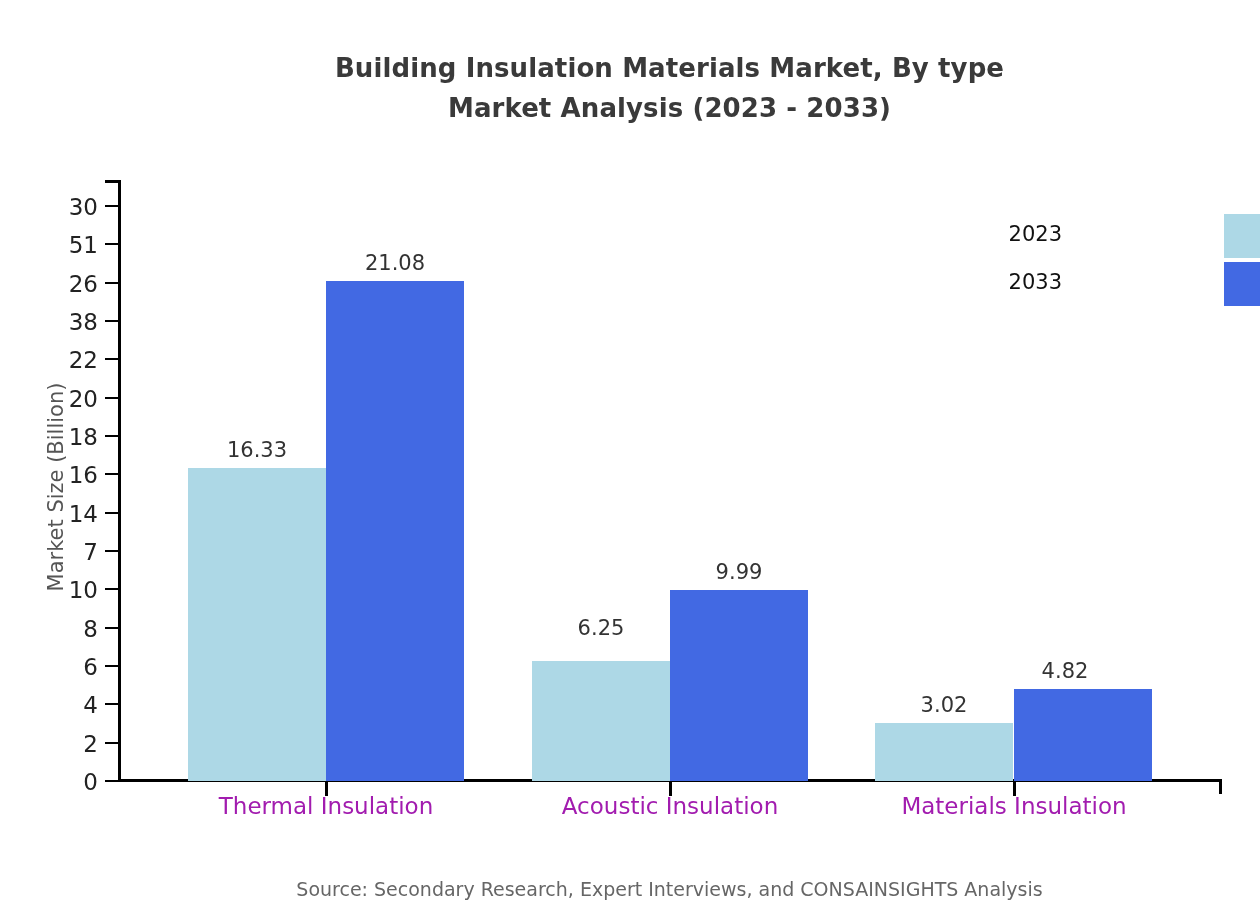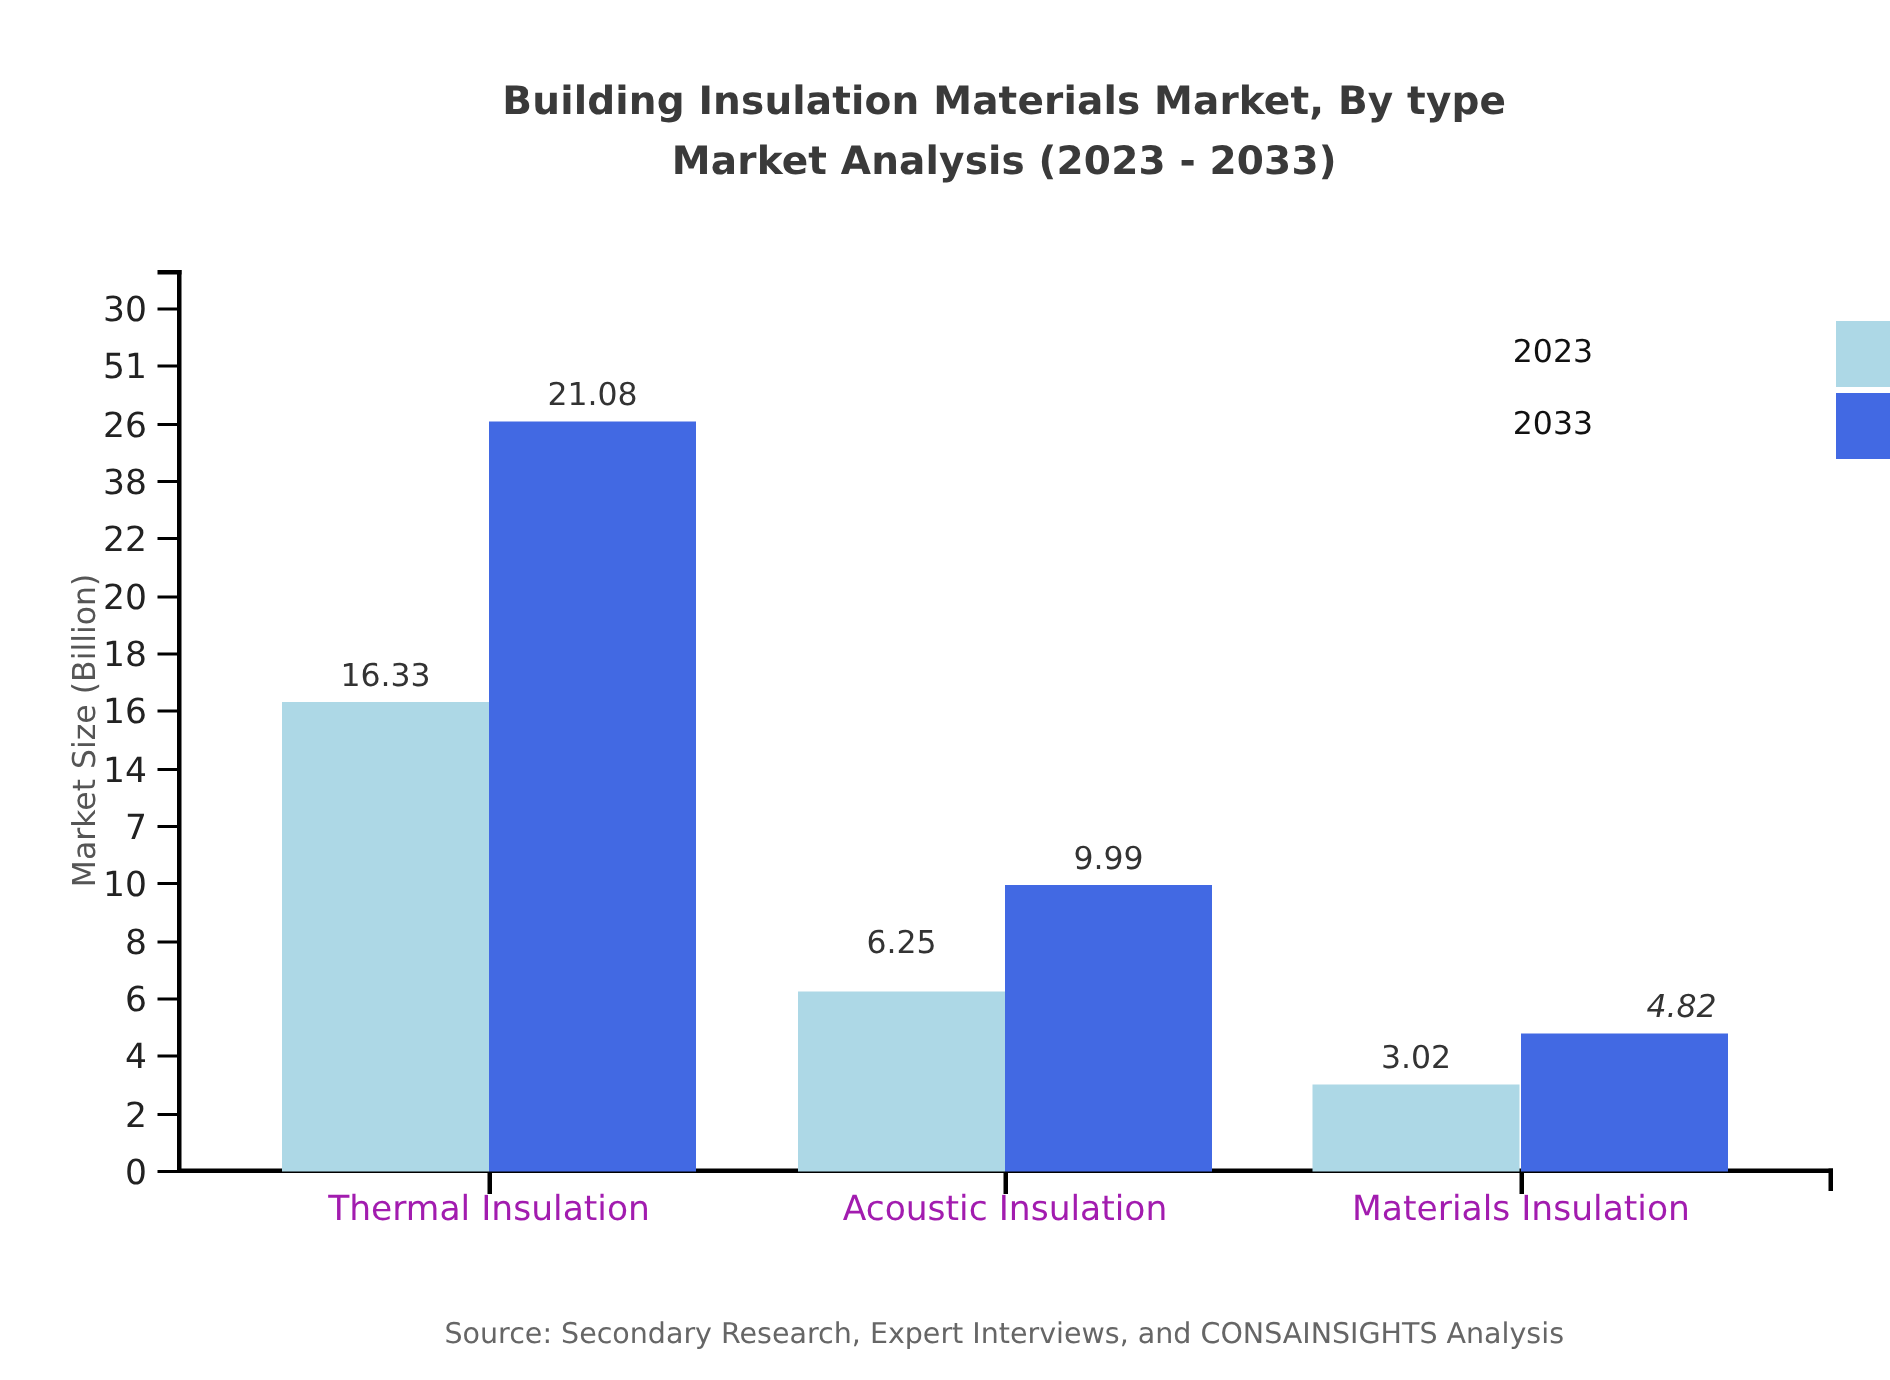--- a/index.html
+++ b/index.html
@@ -237,21 +237,21 @@
     <div class="bar-value" style="left: 68px; width: 138px; top: 259.008px;">16.33</div>
     <div class="bar s2033" style="left: 206px; width: 138px; height: 499.867px; background: rgb(66, 105, 227);"></div>
     <div class="bar-value" style="left: 206px; width: 138px; top: 72.1333px;">21.08</div>
     <div class="bar s2023" style="left: 412px; width: 138px; height: 119.792px; background: rgb(173, 216, 230);"></div>
     <div class="bar-value" style="left: 412px; width: 138px; top: 437px;">6.25</div>
     <div class="bar s2033" style="left: 550px; width: 138px; height: 191.475px; background: rgb(66, 105, 227);"></div>
     <div class="bar-value" style="left: 550px; width: 138px; top: 380.525px;">9.99</div>
     <div class="bar s2023" style="left: 755px; width: 138px; height: 57.8833px; background: rgb(173, 216, 230);"></div>
     <div class="bar-value" style="left: 755px; width: 138px; top: 514.117px;">3.02</div>
     <div class="bar s2033" style="left: 894px; width: 138px; height: 92.3833px; background: rgb(66, 105, 227);"></div>
-    <div class="bar-value" style="left: 932px; width: 138px; top: 479.617px; font-style: italic;">4.82</div>
+    <div class="bar-value" style="left: 876px; width: 138px; top: 479.617px;">4.82</div>
   </div>
 
 <div id="xaxis-layer">
     <div class="xtick" style="left: 325px;"></div>
     <div class="xcat-label" style="left: 116px;">Thermal Insulation</div>
     <div class="xtick" style="left: 669px;"></div>
     <div class="xcat-label" style="left: 460px;">Acoustic Insulation</div>
     <div class="xtick" style="left: 1013px;"></div>
     <div class="xcat-label" style="left: 804px;">Materials Insulation</div>
   </div>

